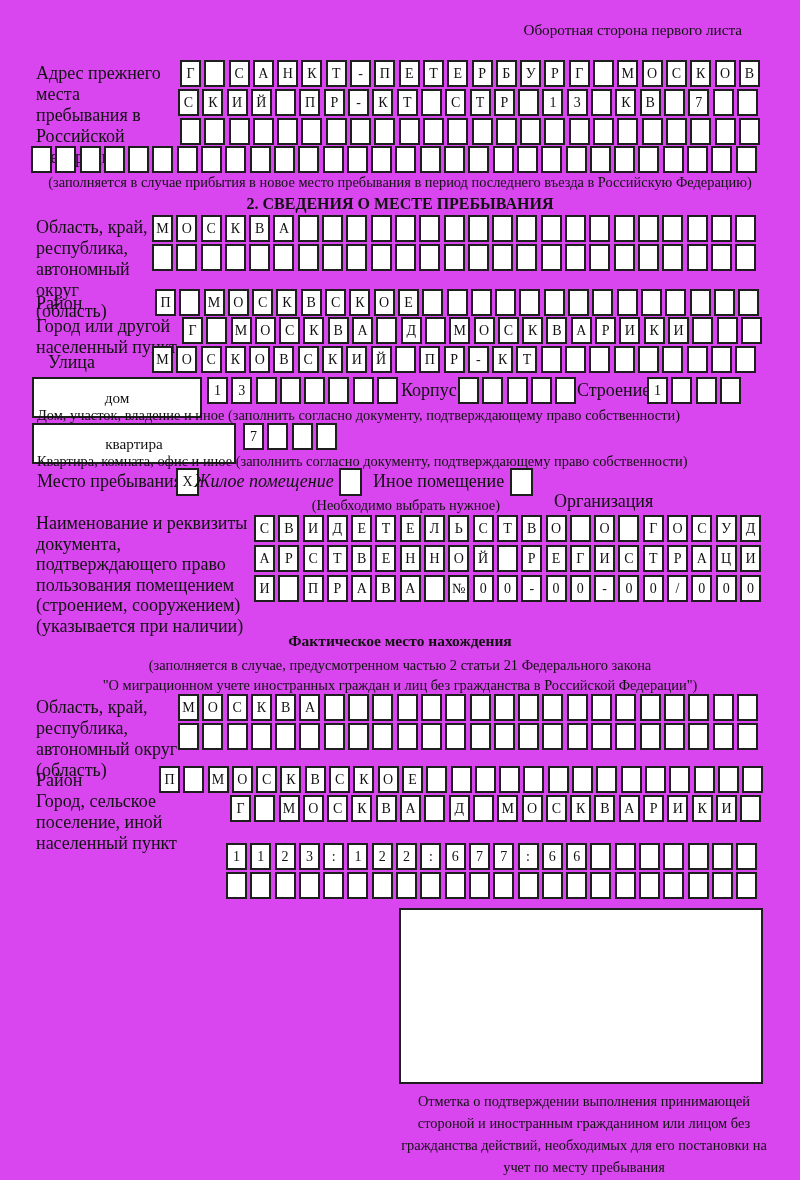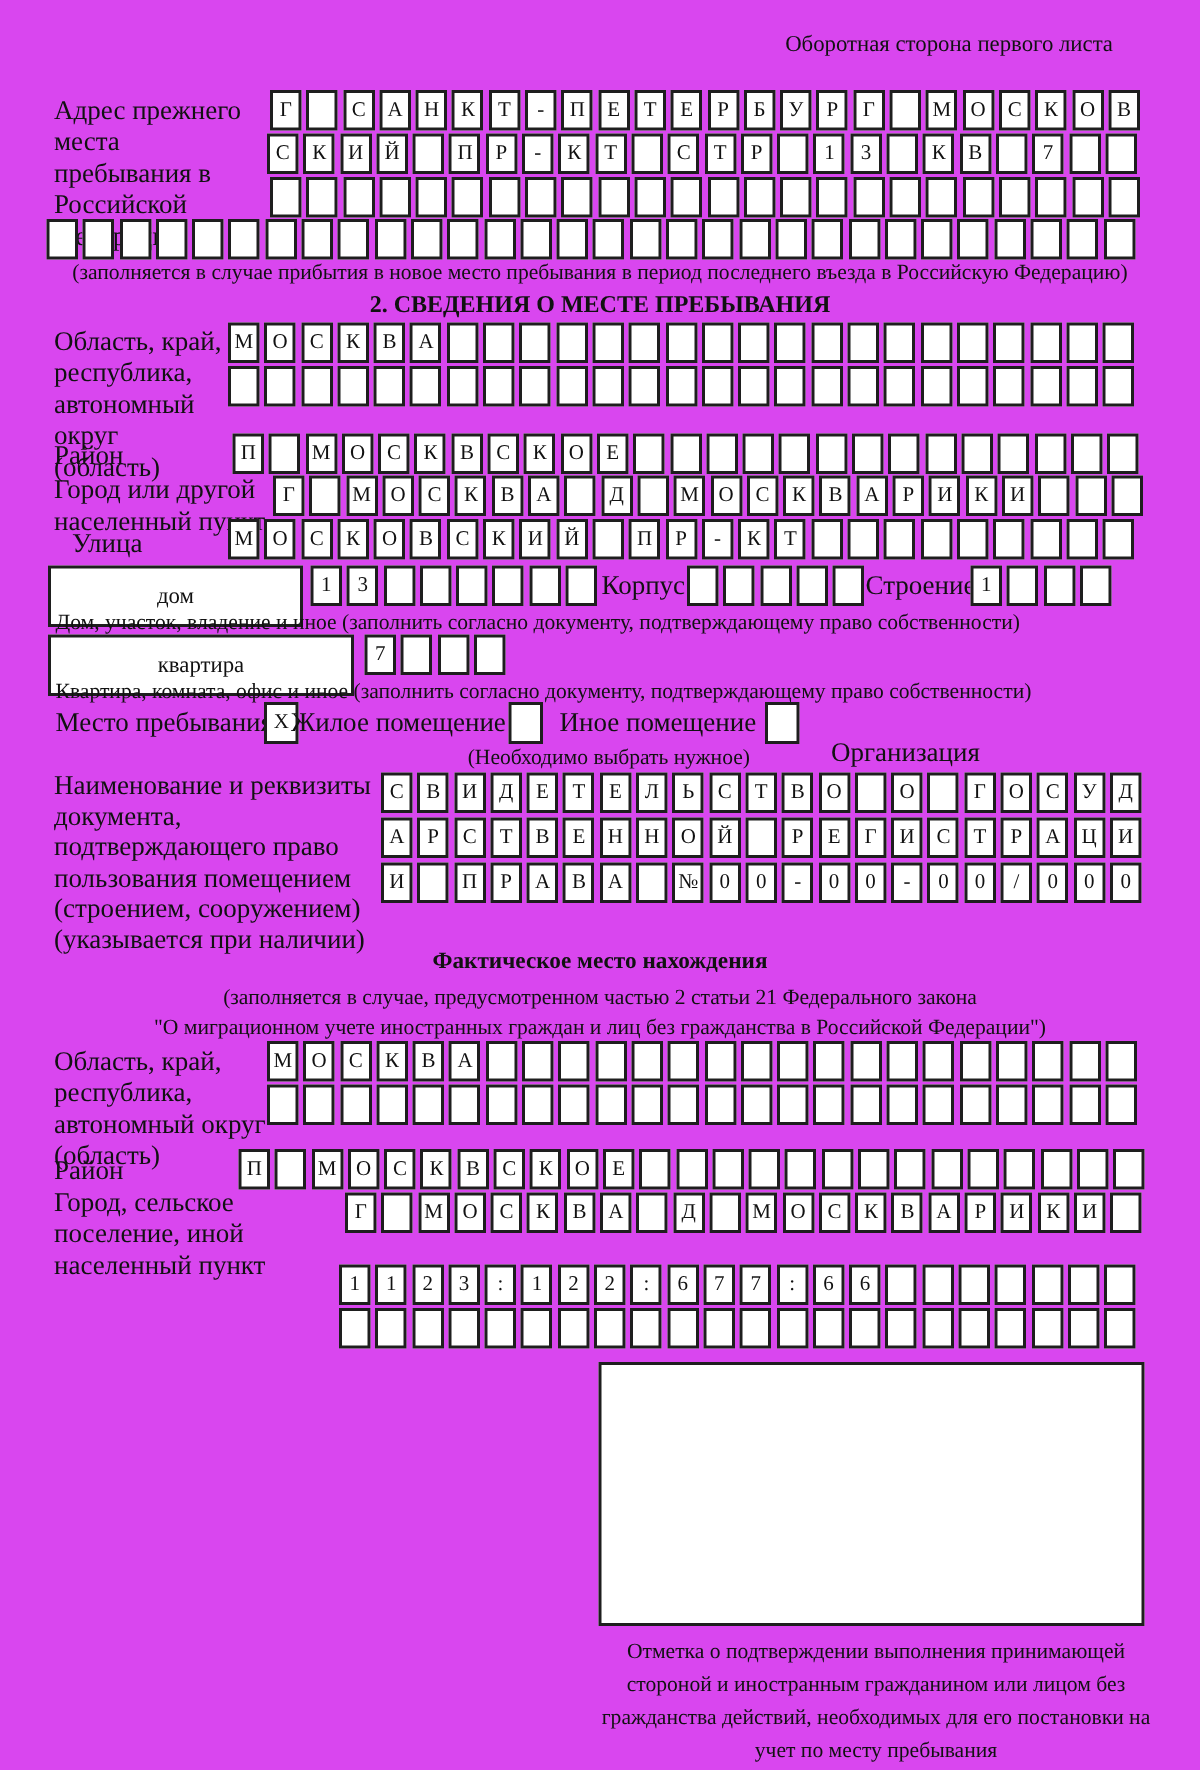--- a/index.html
+++ b/index.html
@@ -323,21 +323,21 @@
       <div class="cell"></div>
       <div class="cell"></div>
       <div class="cell"></div>
     </div>
   <div class="cap" style="left:37px; top:452px;">Квартира, комната, офис и иное (заполнить согласно документу, подтверждающему право собственности)</div>
 
   <div class="lbl" style="left:37px; top:471px;">Место пребывания:</div>
   <div class="row cb" style="left:176px; top:468px;">
     <div class="cell">X</div>
   </div>
-  <div class="lbl" style="left:194px; top:471px;">Жилое помещение</div>
+  <div class="lbl" style="left:194px; top:471px;font-style:italic;">Жилое помещение</div>
   <div class="row cb" style="left:339px; top:468px;">
     <div class="cell"></div>
   </div>
   <div class="lbl" style="left:373px; top:471px;">Иное помещение</div>
   <div class="row cb" style="left:510px; top:468px;">
     <div class="cell"></div>
   </div>
   <div class="lbl" style="left:554px; top:491px;">Организация</div>
   <div class="cap" style="left:180px; top:496px; width:320px; text-align:right;">(Необходимо выбрать нужное)</div>
 

